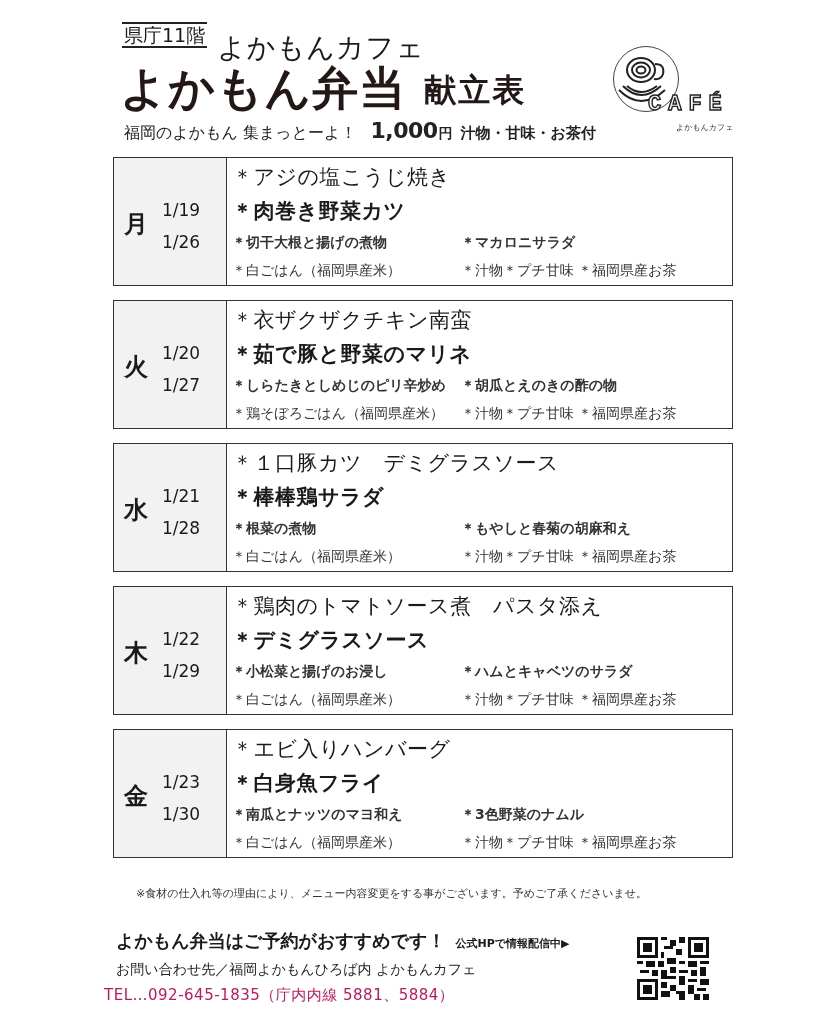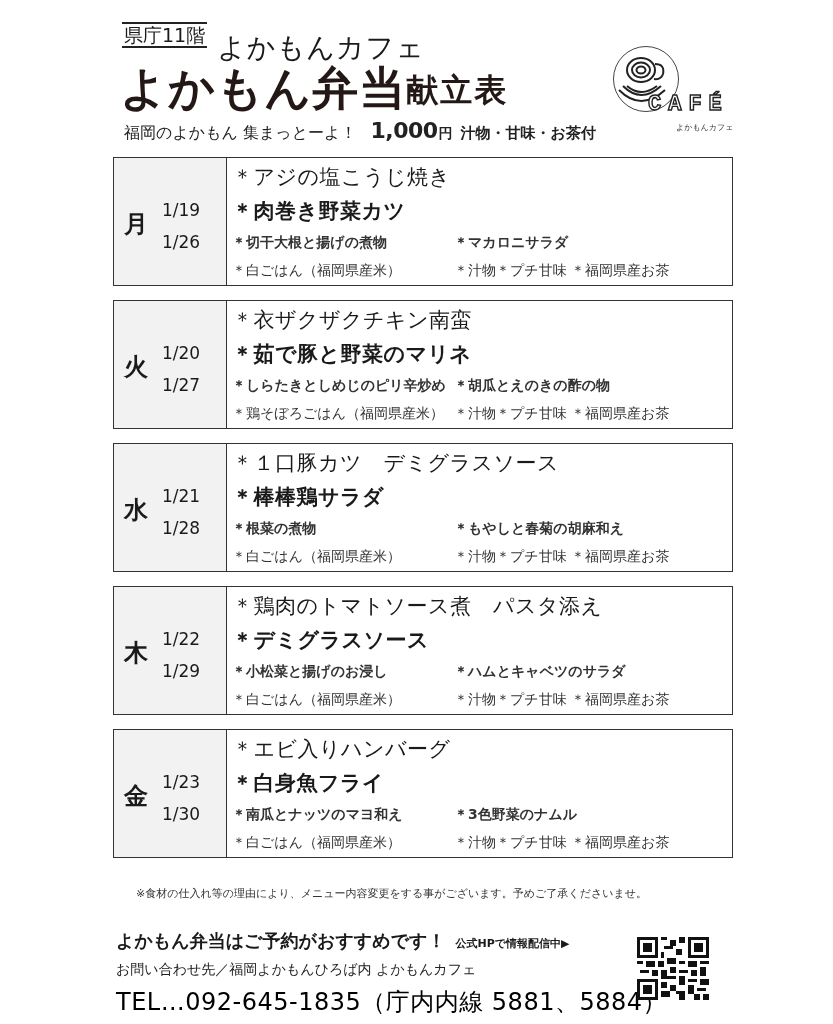--- a/index.html
+++ b/index.html
@@ -5,21 +5,21 @@
   * { box-sizing: border-box; margin: 0; padding: 0; }
   html, body { width: 833px; height: 1024px; background: #ffffff; overflow: hidden; }
   body { position: relative; font-family: "DejaVu Sans", "Liberation Sans", sans-serif; color: #1a1a1a; }
 
   .header-top { position: absolute; left: 122px; top: 22px; display: flex; align-items: flex-end; }
   .floor-tag { font-size: 19px; border-top: 2px solid #222; border-bottom: 2px solid #222; padding: 0 2px; line-height: 22px; margin-right: 10px; margin-bottom: 17px; }
   .cafe-name { font-size: 28px; line-height: 34px; letter-spacing: 1px; }
 
   .title-row { position: absolute; left: 120px; top: 62px; display: flex; align-items: flex-end; }
   .main-title { font-family: "DejaVu Serif", "Liberation Serif", serif; font-weight: bold; font-size: 46px; line-height: 52px; letter-spacing: 1px; color: #231815; }
-  .sub-title { font-family: "DejaVu Serif", "Liberation Serif", serif; font-weight: bold; font-size: 32px; line-height: 40px; margin-bottom: 4px; letter-spacing: 2px; color: #231815; }
+  .sub-title { font-family: "DejaVu Serif", "Liberation Serif", serif; font-weight: bold; font-size: 32px; line-height: 40px; margin-left: 18px; margin-bottom: 4px; letter-spacing: 2px; color: #231815; }
 
   .logo { position: absolute; left: 603px; top: 44px; width: 140px; height: 92px; }
   .logo-circle { position: absolute; left: 10px; top: 2px; width: 66px; height: 66px; border: 1.5px solid #444; border-radius: 50%; }
   .logo-word { position: absolute; left: 45px; top: 48px; font-size: 22px; letter-spacing: 7px; font-weight: bold; color: #fff; -webkit-text-stroke: 1.4px #222; font-family: Liberation Mono, monospace; }
   .logo-sub { position: absolute; left: 73px; top: 78px; font-size: 8px; color: #333; }
 
   .tagline { position: absolute; left: 124px; top: 118px; display: flex; align-items: baseline; font-size: 16px; color: #222; }
   .tagline .price { font-weight: bold; font-size: 22px; margin-left: 14px; letter-spacing: -0.5px; }
   .tagline .yen { font-weight: bold; font-size: 14px; margin-left: 1px; }
   .tagline .extras { font-size: 15px; margin-left: 8px; font-weight: bold; }
@@ -27,30 +27,30 @@
   .day-block { position: absolute; left: 113px; width: 620px; height: 129px; border: 1.5px solid #333; display: flex; }
   .day-left { width: 113px; background: #f2f2f2; border-right: 1.5px solid #333; position: relative; }
   .day-name { position: absolute; left: 10px; top: 50px; font-size: 24px; font-weight: bold; }
   .date1 { position: absolute; left: 48px; top: 42px; font-size: 17px; }
   .date2 { position: absolute; left: 48px; top: 74px; font-size: 17px; }
   .day-right { flex: 1; position: relative; }
   .main1 { position: absolute; left: 5px; top: 5px; font-size: 21px; letter-spacing: 0.5px; }
   .main2 { position: absolute; left: 5px; top: 39px; font-size: 21px; letter-spacing: 0.5px; font-weight: bold; }
   .side { position: absolute; font-size: 14px; color: #333; }
   .side.l { left: 5px; }
-  .side.r { left: 227px; text-align: right; }
+  .side.r { left: 234px; text-align: right; }
   .side.row1 { top: 76px; font-weight: bold; }
   .side.row2 { top: 104px; }
 
   .notice { position: absolute; left: 136px; top: 886px; font-size: 11px; color: #333; }
   .reserve { position: absolute; left: 116px; top: 929px; display: flex; align-items: baseline; }
   .reserve-main { font-size: 18px; font-weight: bold; }
   .reserve-hp { font-size: 11px; font-weight: bold; margin-left: 10px; }
   .contact { position: absolute; left: 116px; top: 961px; font-size: 14px; color: #222; }
-  .tel { position: absolute; left: 116px; top: 986px; font-size: 24px; color: #000000; letter-spacing: 0.5px; }
+  .tel { position: absolute; left: 104px; top: 986px; font-size: 15px; color: #be185d; letter-spacing: 0.5px; }
 
   .qr { position: absolute; left: 637px; top: 937px; width: 72px; height: 63px; }
 </style>
 </head>
 <body>
 
 <div class="header-top">
   <span class="floor-tag">県庁11階</span>
   <span class="cafe-name">よかもんカフェ</span>
 </div>

